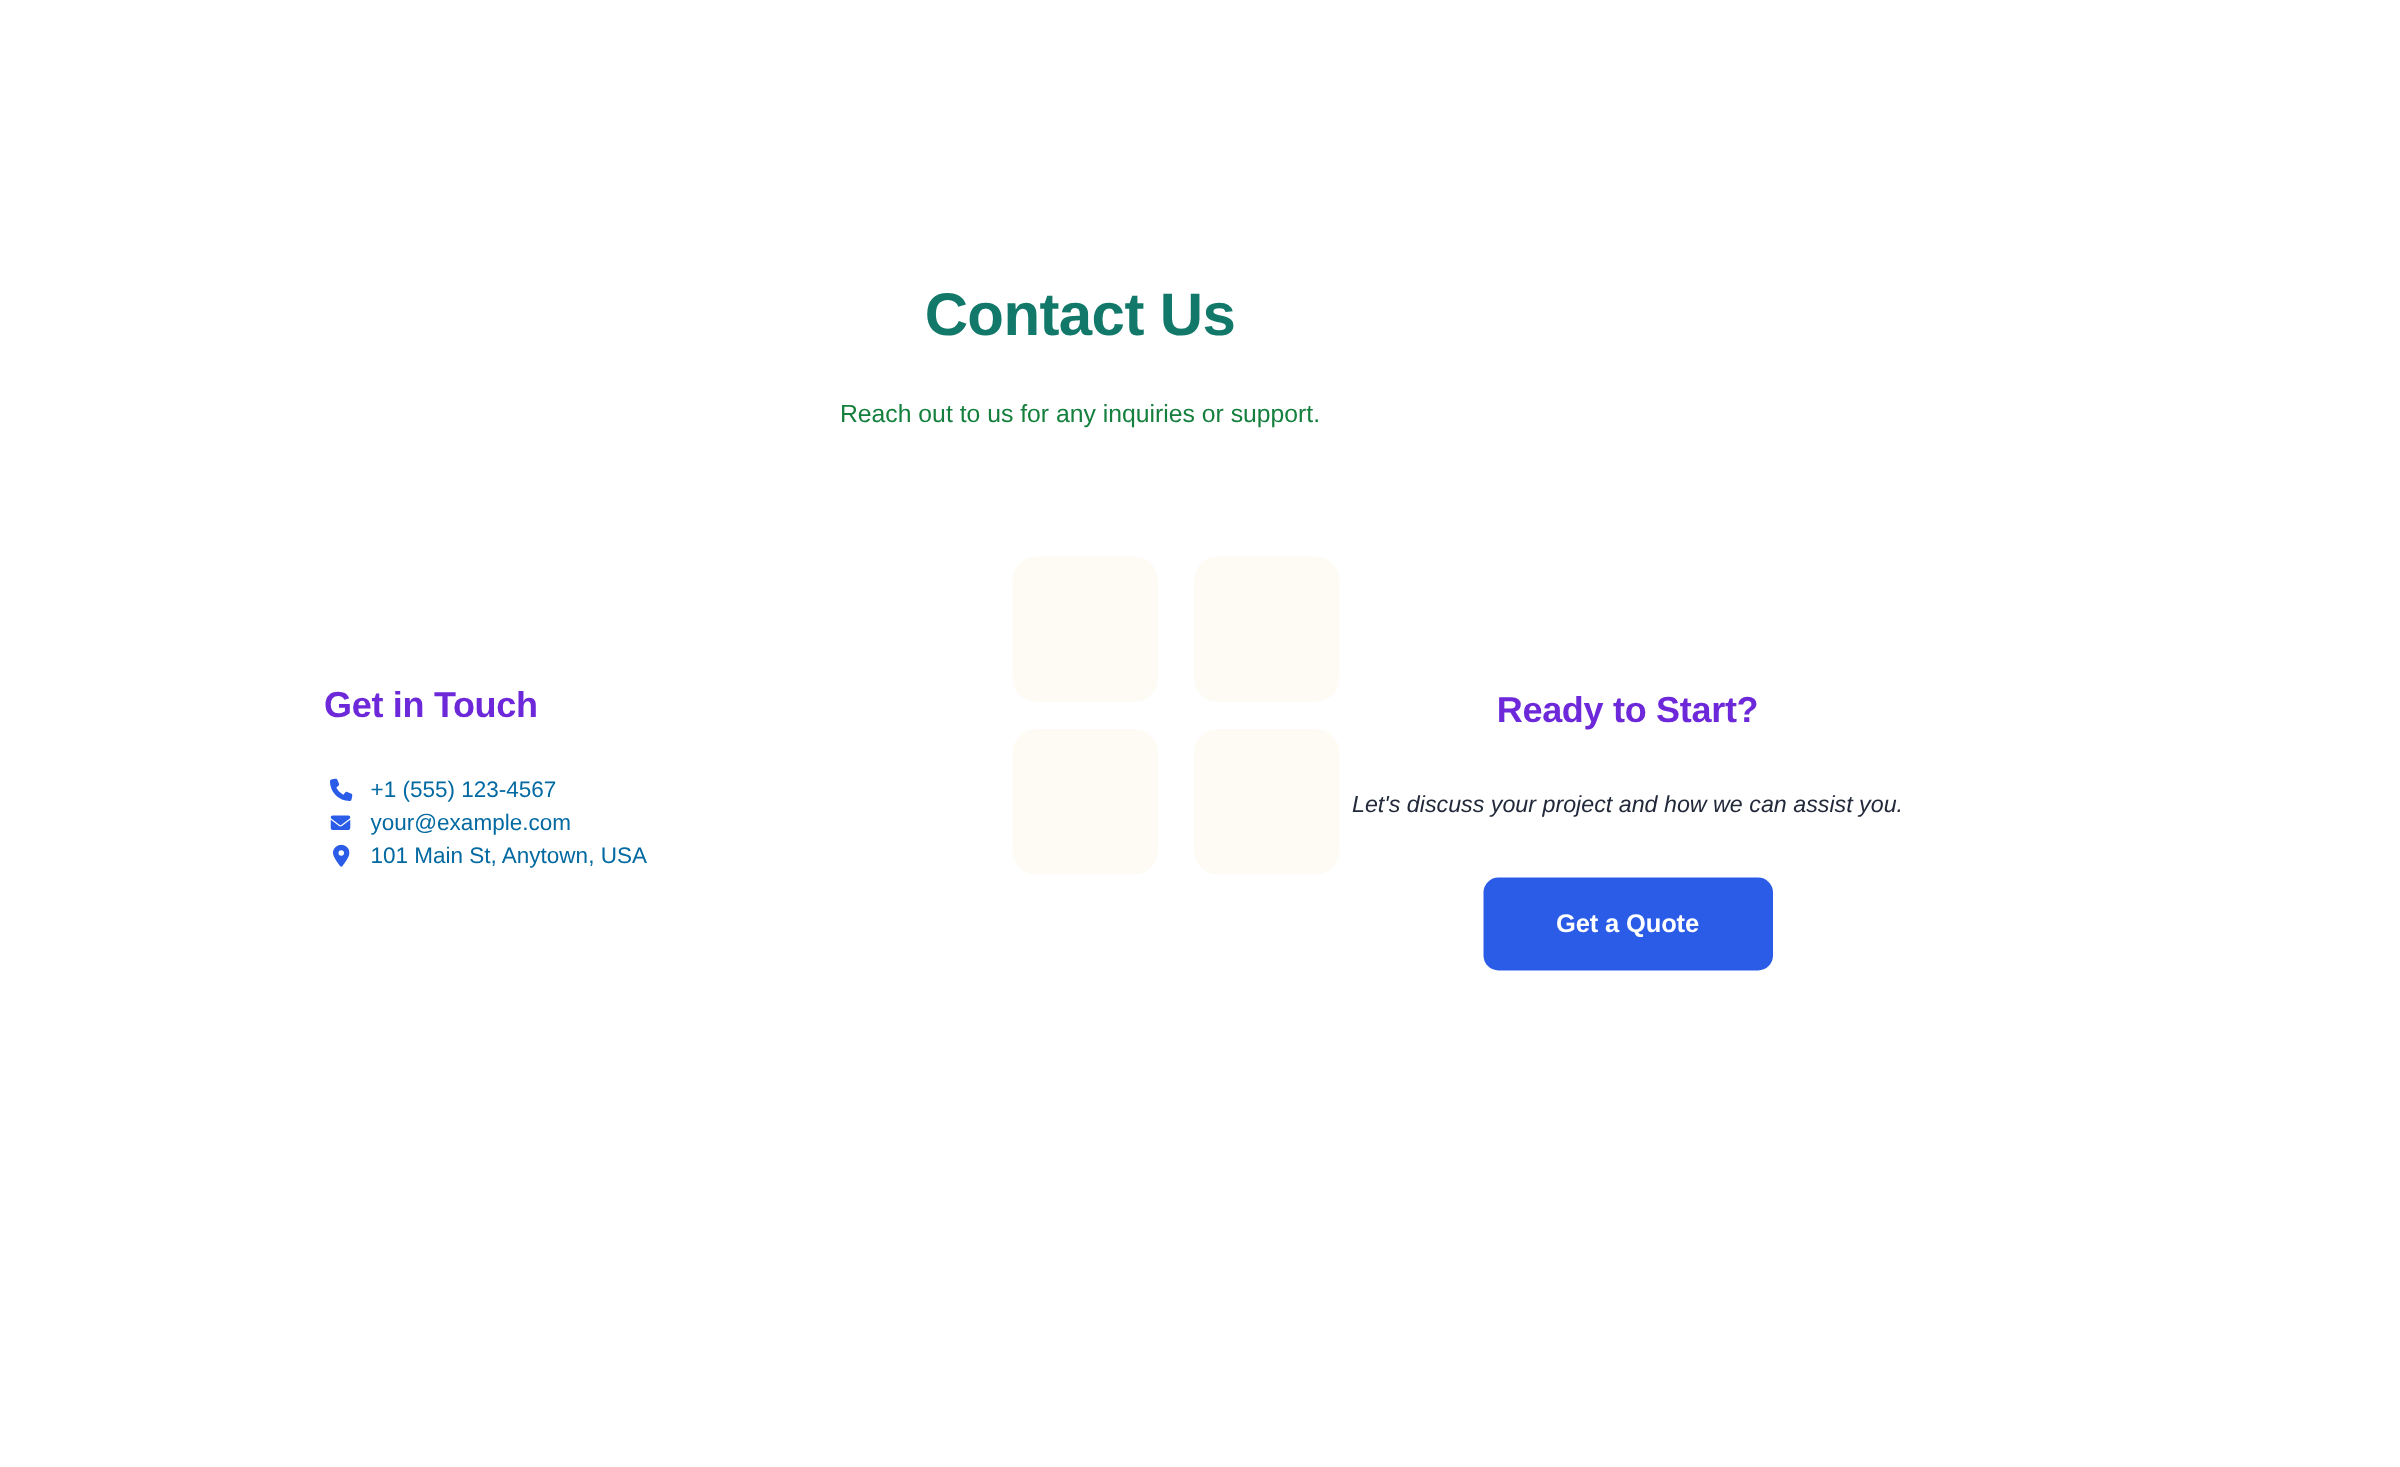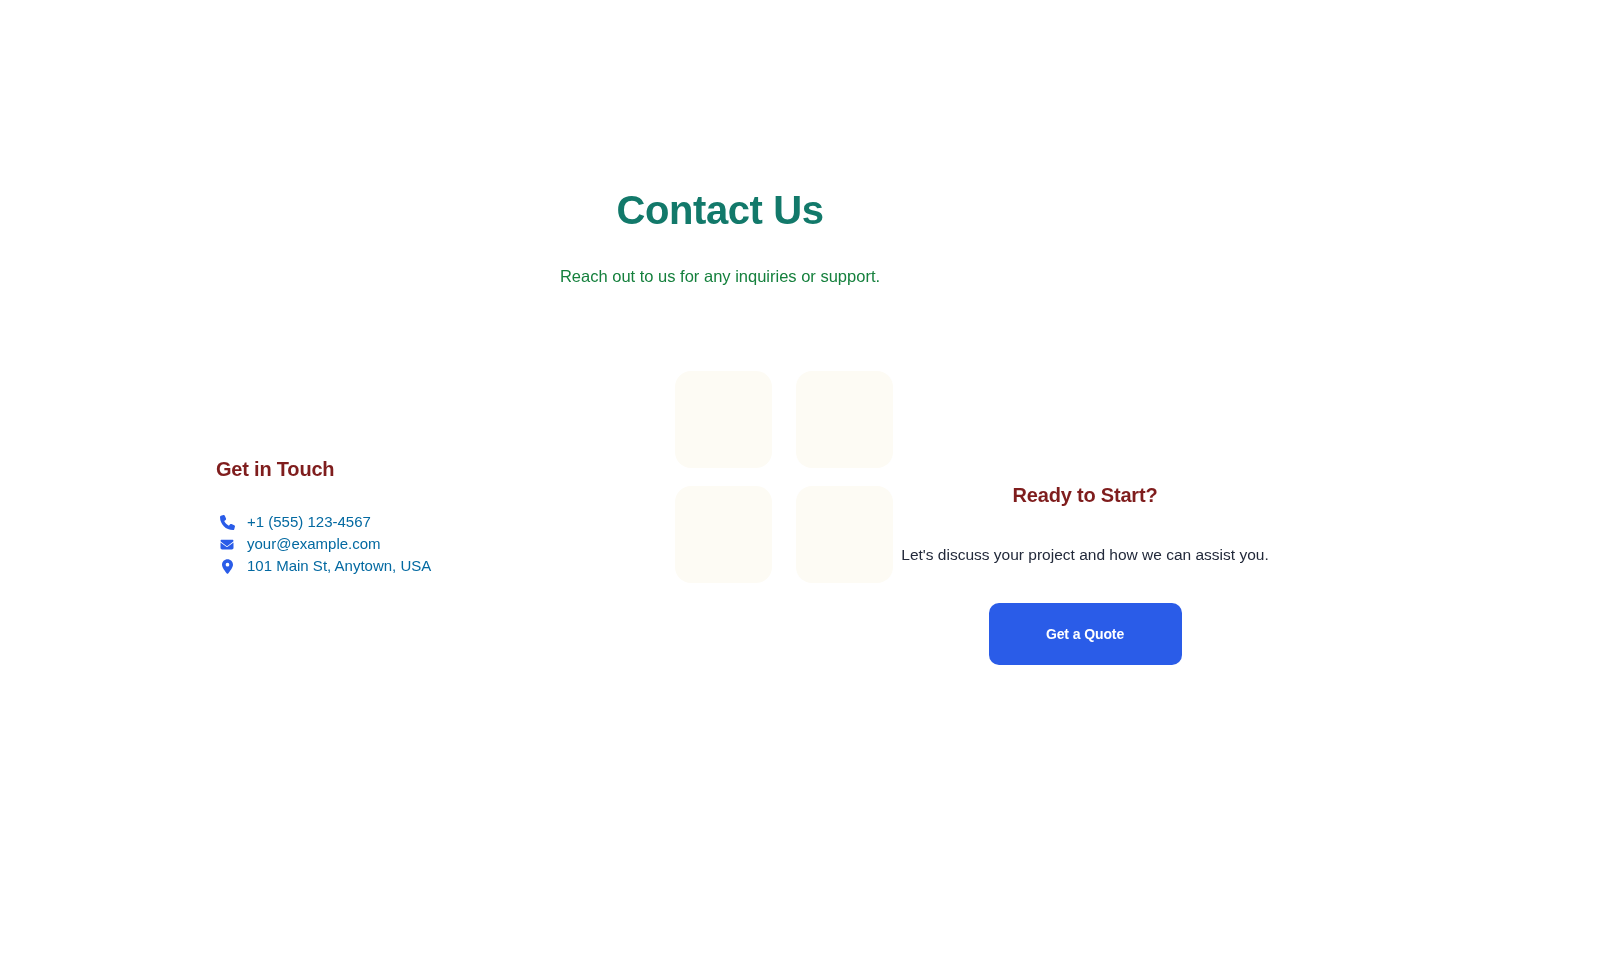--- a/index.html
+++ b/index.html
@@ -68,42 +68,42 @@
     position: absolute;
     left: 216px;
     top: 457px;
     width: 420px;
     text-align: left;
   }
 
   .col-right {
     position: absolute;
     left: 885px;
-    top: 483px;
+    top: 460px;
     width: 400px;
     text-align: center;
   }
 
   .col-title {
-    font-size: 20px;
+    font-size: 24px;
     font-weight: 700;
-    color: #7f1d1d;
+    color: #6d28d9;
     letter-spacing: -0.2px;
     line-height: 1.2;
   }
 
   .col-text {
     font-size: 15.5px;
     font-weight: 400;
     color: #22293a;
     line-height: 1.45;
   }
 
   .col-left .col-text { margin-top: 36px; }
-  .col-right .col-text { margin-top: 37px; }
+  .col-right .col-text { margin-top: 37px; font-style: italic; }
 
   
   .contact-list {
     margin-top: 30px;
     list-style: none;
   }
 
   .contact-item {
     display: flex;
     align-items: center;
@@ -139,21 +139,21 @@
   }
 
   .cta-button {
     width: 193px;
     height: 62px;
     background: #2a5ce8;
     color: #ffffff;
     border: none;
     border-radius: 10px;
     font-family: "Liberation Sans", sans-serif;
-    font-size: 14px;
+    font-size: 17px;
     font-weight: 700;
     letter-spacing: -0.1px;
     cursor: pointer;
     display: flex;
     align-items: center;
     justify-content: center;
   }
 </style>
 </head>
 <body>

